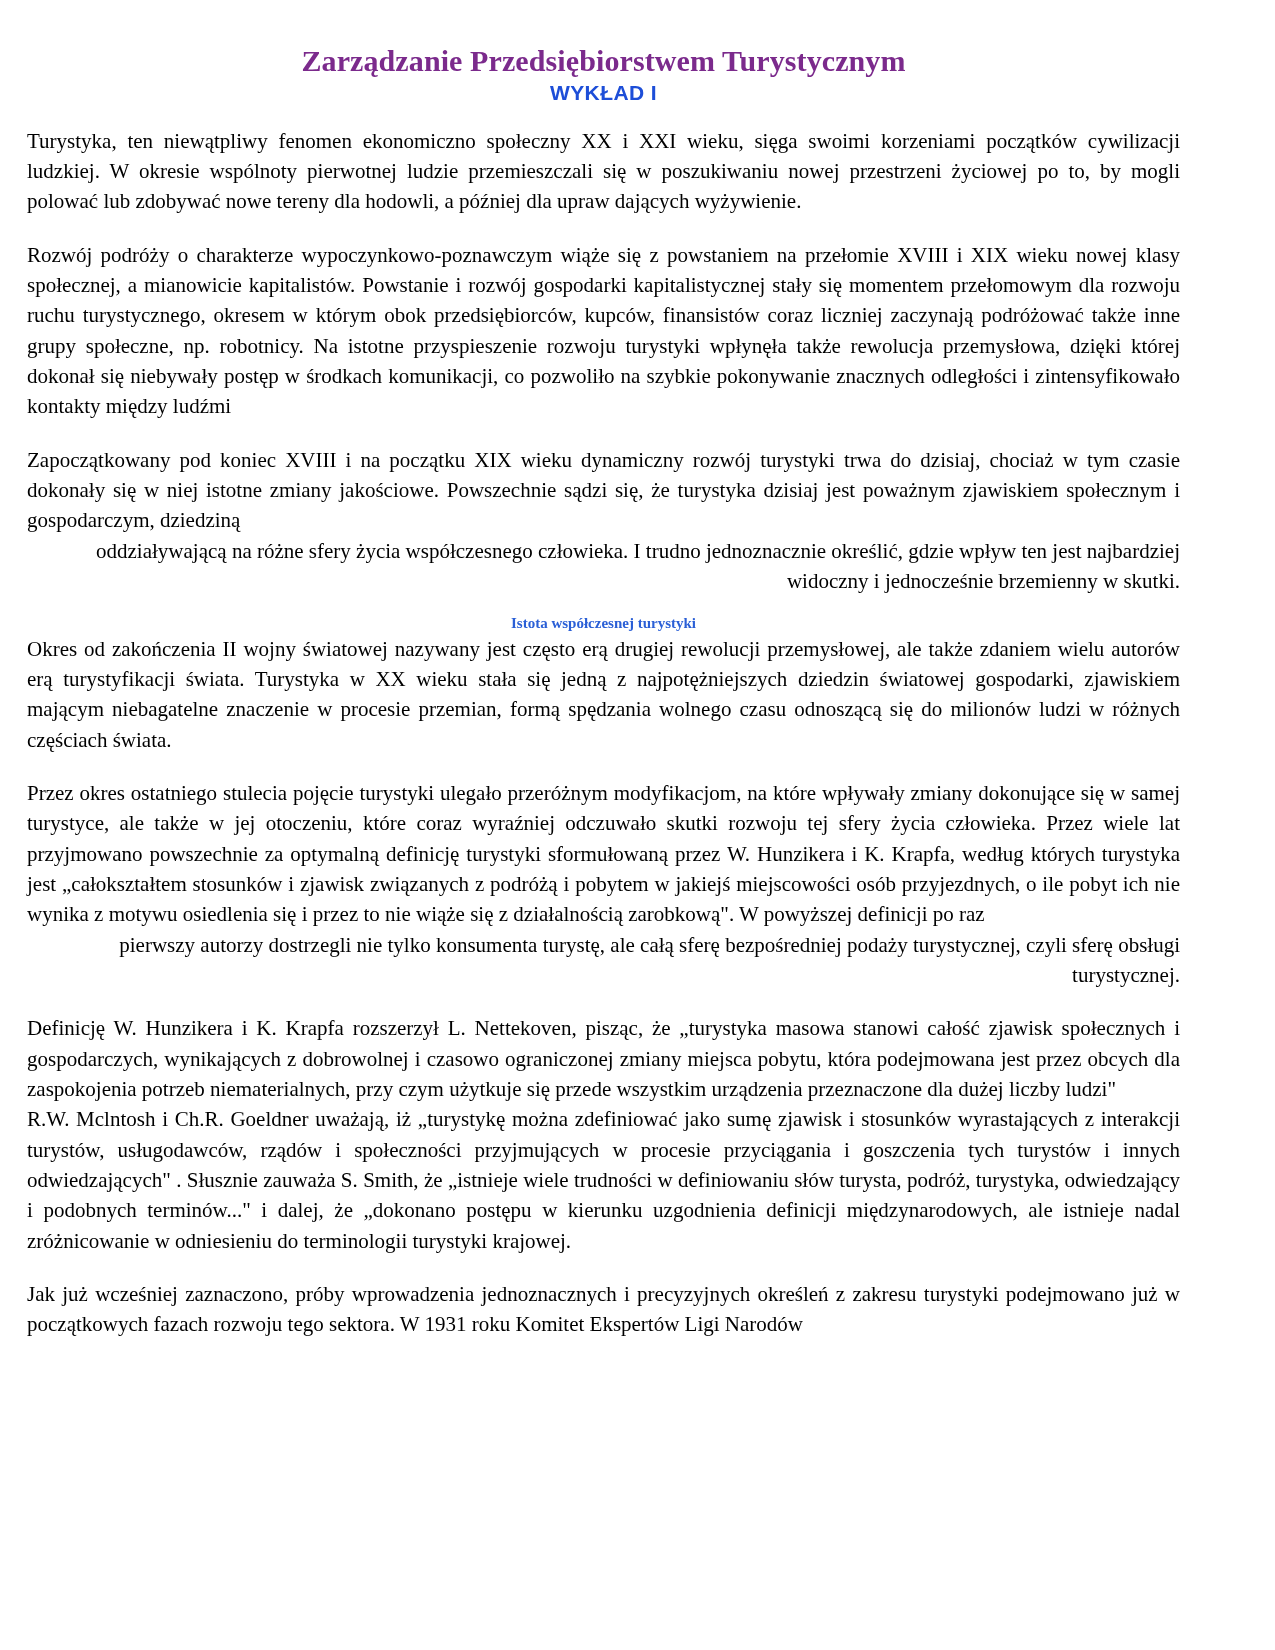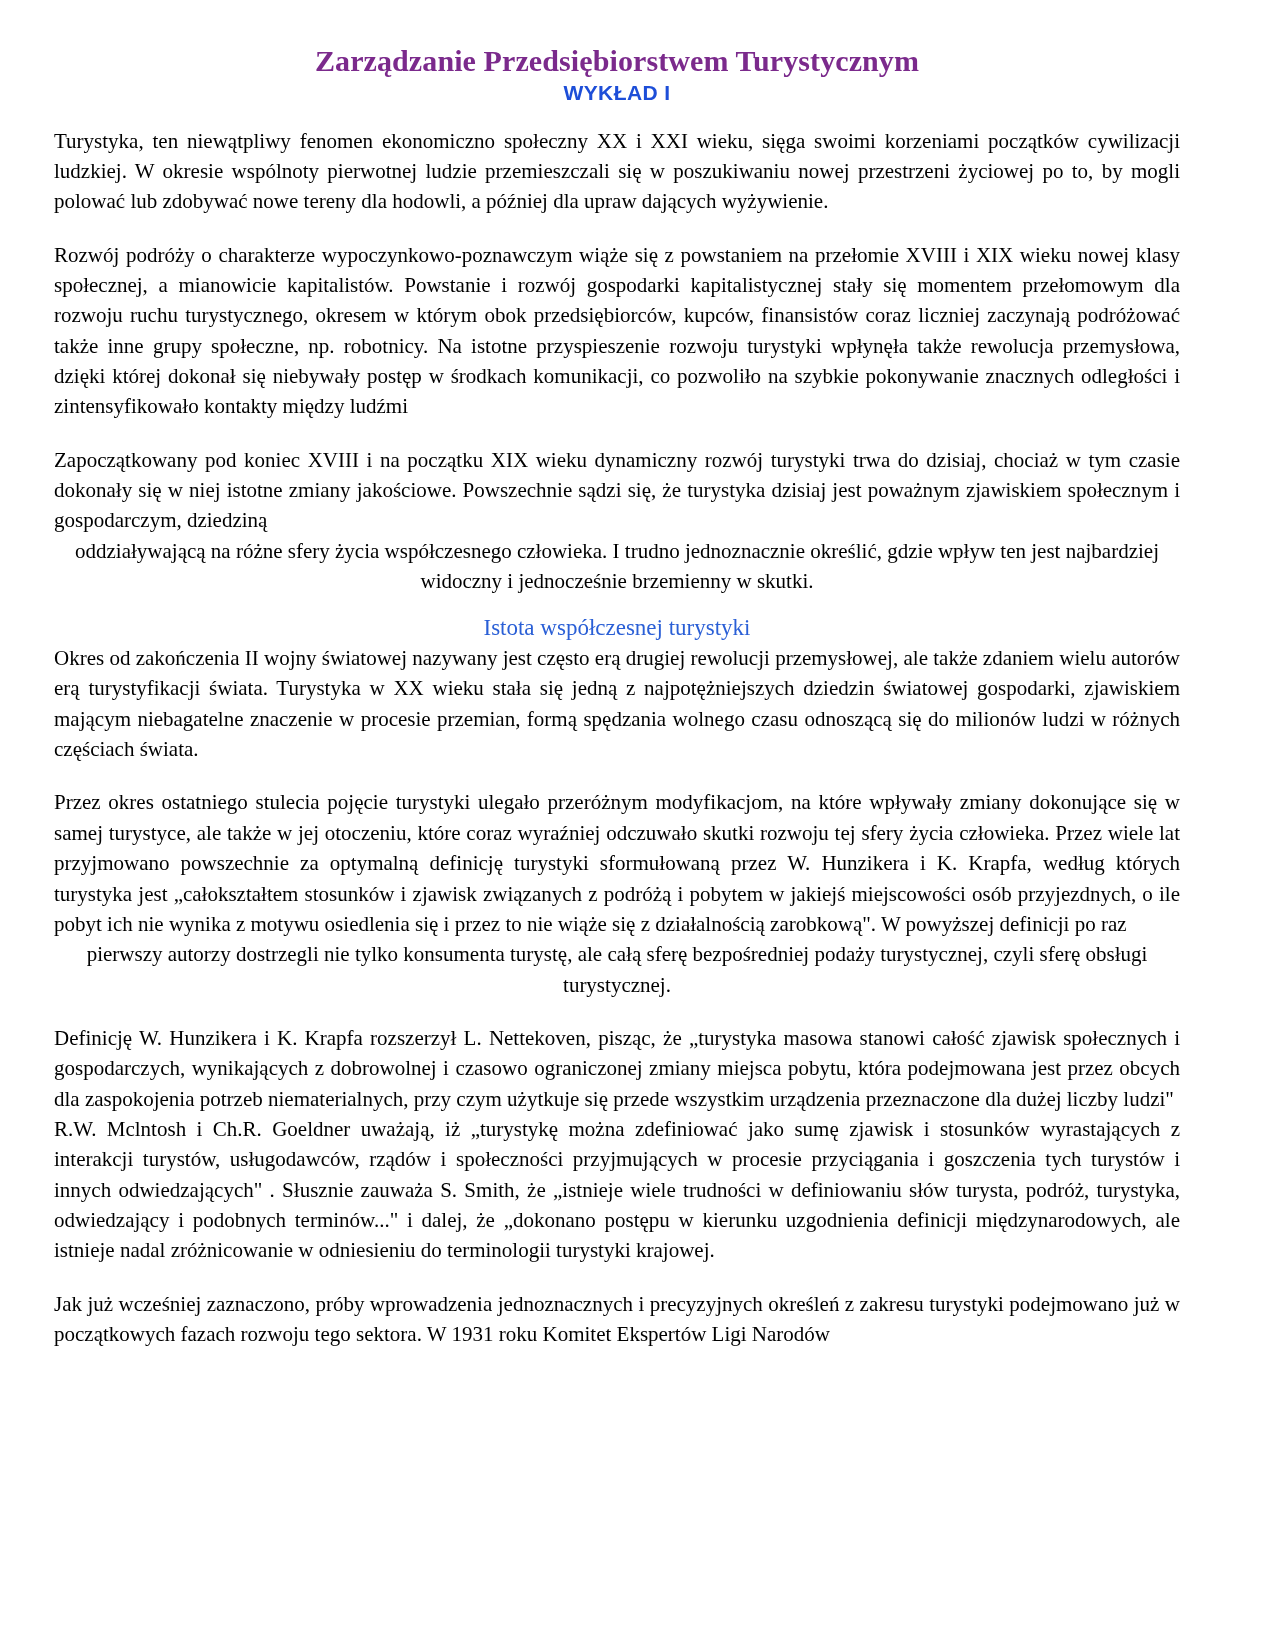--- a/index.html
+++ b/index.html
@@ -10,21 +10,21 @@
   body {
     width: 1275px;
     min-height: 1650px;
     font-family: "Liberation Serif", "DejaVu Serif", serif;
     color: #000000;
   }
   .page {
     width: 1275px;
     min-height: 1650px;
     box-sizing: border-box;
-    padding: 44px 95px 20px 54px;
+    padding: 44px 95px 20px 27px;
     background: #ffffff;
     position: relative;
   }
   .doc-title {
     text-align: center;
     font-family: "Liberation Serif", "DejaVu Serif", serif;
     font-weight: bold;
     font-size: 30px;
     line-height: 1.12;
     color: #7b2a8c;
@@ -37,36 +37,36 @@
     font-weight: bold;
     font-size: 21px;
     line-height: 1.1;
     color: #1d4ed8;
     letter-spacing: 0.4px;
     margin: 0 0 22px 0;
   }
   .section-heading {
     text-align: center;
     font-family: "Liberation Serif", "DejaVu Serif", serif;
-    font-weight: normal;
-    font-size: 23px;
+    font-weight: bold;
+    font-size: 15px;
     line-height: 1.2;
     color: #2a5fd6;
     margin: 17px 0 2px 0;
   }
   p.para {
     margin: 0;
     font-size: 21px;
     line-height: 1.445;
     text-align: justify;
     text-justify: inter-word;
     hyphens: none;
   }
   p.para.last-natural {
-    text-align: center;
+    text-align: right;
   }
   .gap-md { height: 23px; }
 </style>
 </head>
 <body>
 
 <div class="page">
 
   <h1 class="doc-title">Zarządzanie Przedsiębiorstwem Turystycznym</h1>
 

